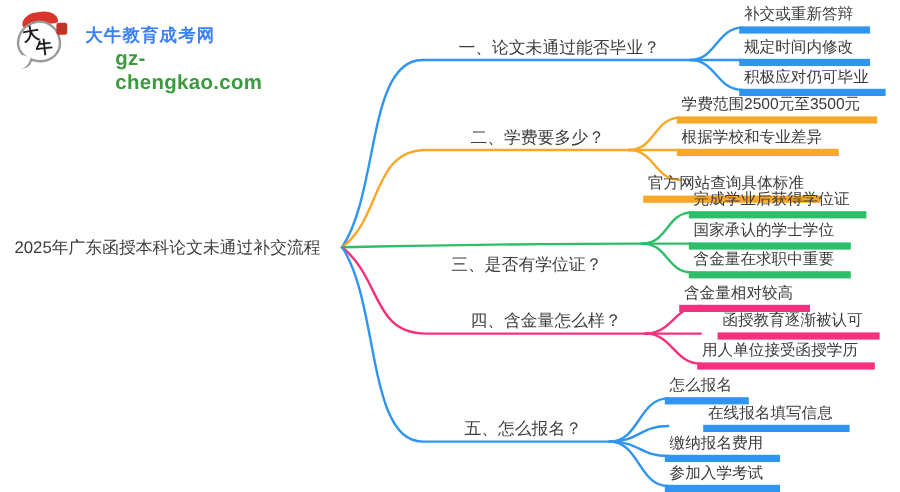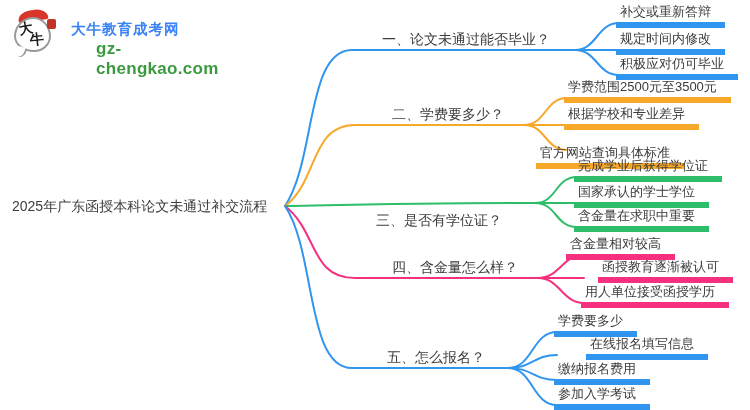--- a/index.html
+++ b/index.html
@@ -104,18 +104,18 @@
   <div class="node-item" style="left: 536px; top: 130px; border-bottom-color: rgb(247, 168, 40); margin-top: 14px;">官方网站查询具体标准</div>
 
   <div class="node-item" style="left: 574px; top: 157px; border-bottom-color: rgb(46, 189, 105);">完成学业后获得学位证</div>
   <div class="node-item" style="left: 574px; top: 183px; border-bottom-color: rgb(46, 189, 105);">国家承认的学士学位</div>
   <div class="node-item" style="left: 574px; top: 207px; border-bottom-color: rgb(46, 189, 105);">含金量在求职中重要</div>
 
   <div class="node-item" style="left: 566px; top: 235px; border-bottom-color: rgb(245, 49, 127);">含金量相对较高</div>
   <div class="node-item" style="left: 598px; top: 258px; border-bottom-color: rgb(245, 49, 127);">函授教育逐渐被认可</div>
   <div class="node-item" style="left: 581px; top: 283px; border-bottom-color: rgb(245, 49, 127);">用人单位接受函授学历</div>
 
-  <div class="node-item" style="left: 554px; top: 312px; border-bottom-color: rgb(48, 149, 239);">学费要多少</div>
+  <div class="node-item" style="left: 554px; top: 312px; border-bottom-color: rgb(48, 149, 239);">怎么报名</div>
   <div class="node-item" style="left: 554px; top: 335px; border-bottom-color: rgb(48, 149, 239); margin-left: 32px;">在线报名填写信息</div>
   <div class="node-item" style="left: 554px; top: 360px; border-bottom-color: rgb(48, 149, 239);">缴纳报名费用</div>
   <div class="node-item" style="left: 554px; top: 385px; border-bottom-color: rgb(48, 149, 239);">参加入学考试</div>
 
 </div>
 
 </body></html>

